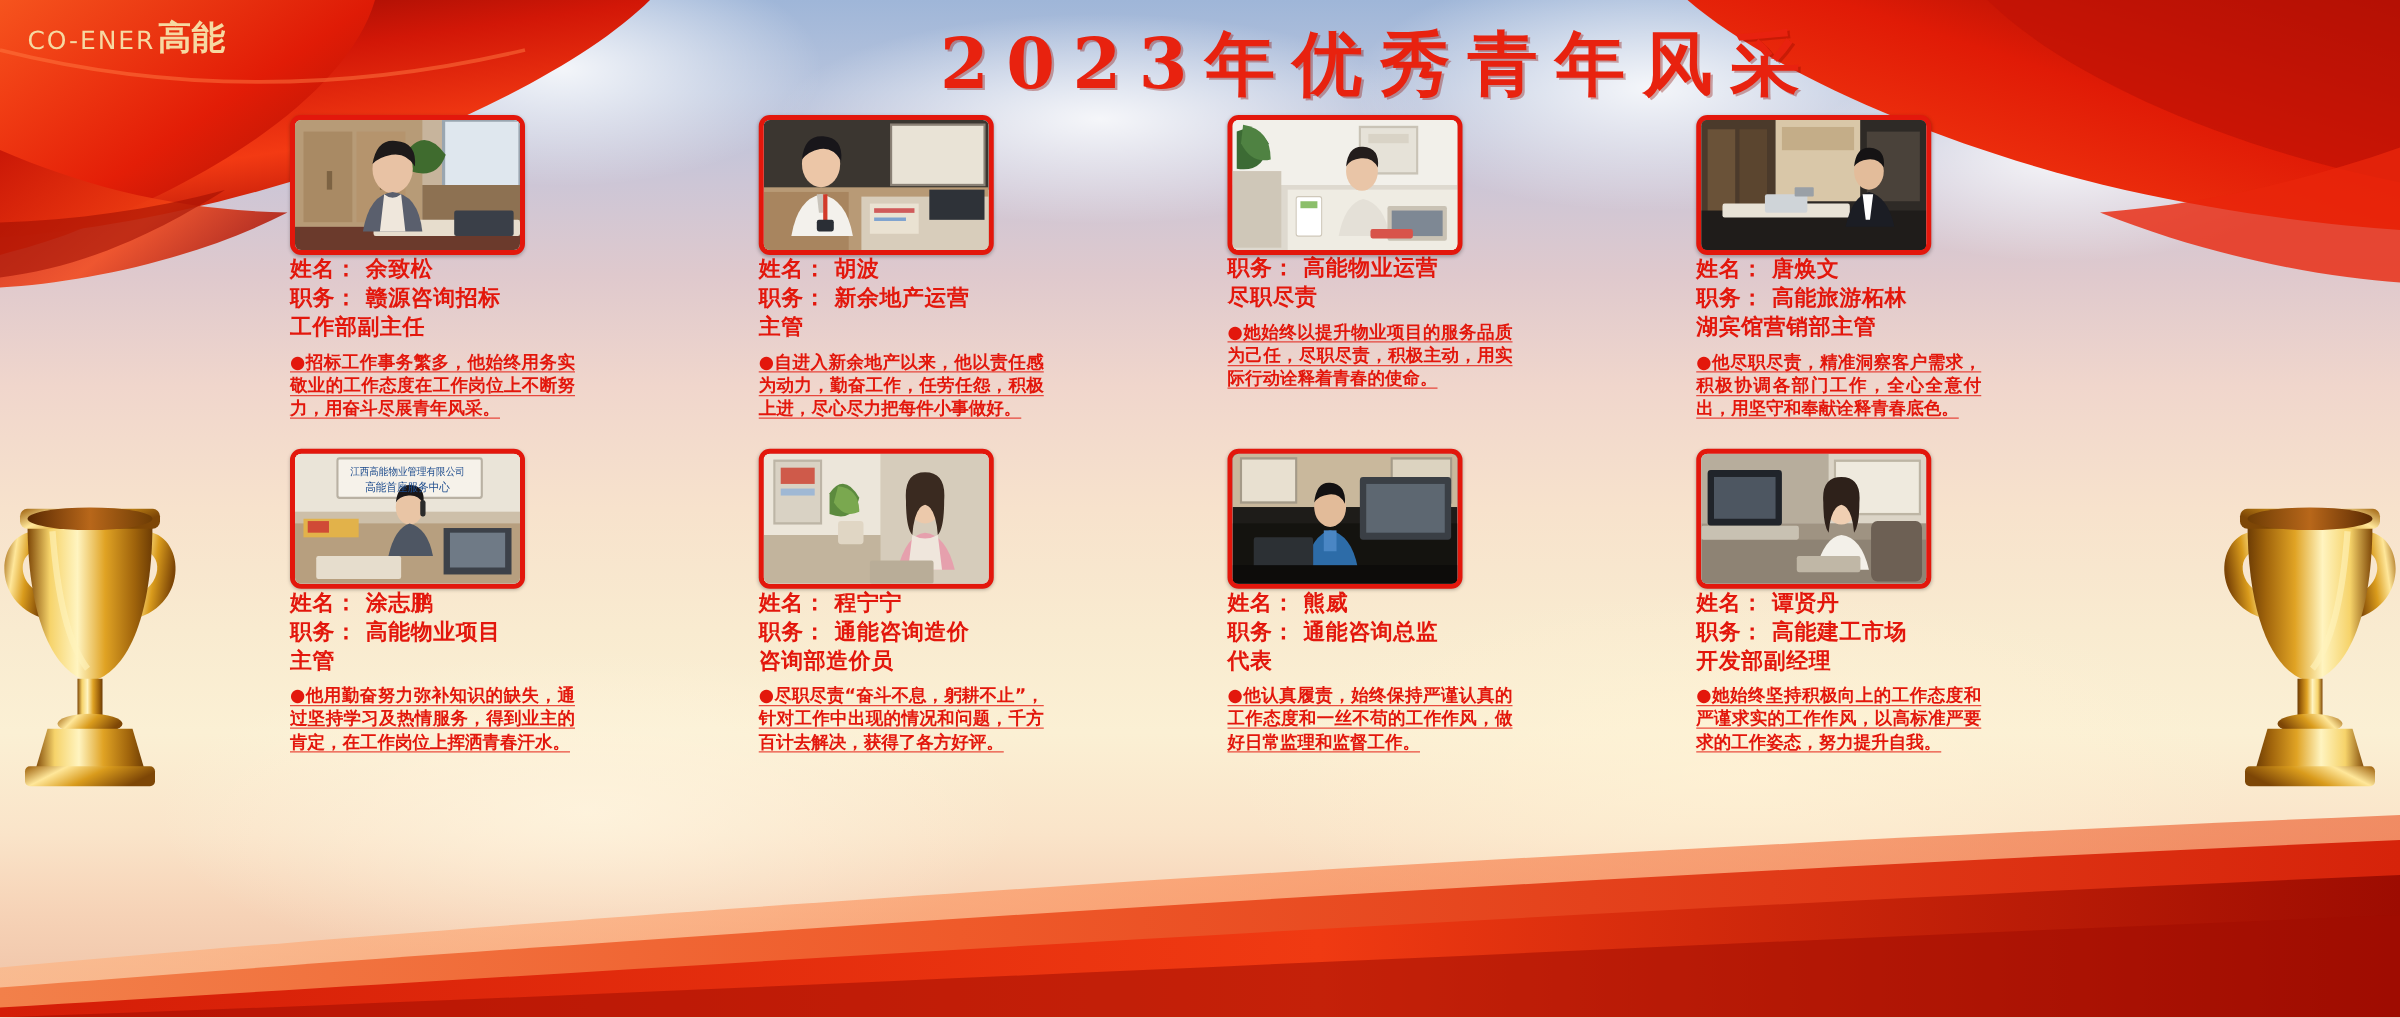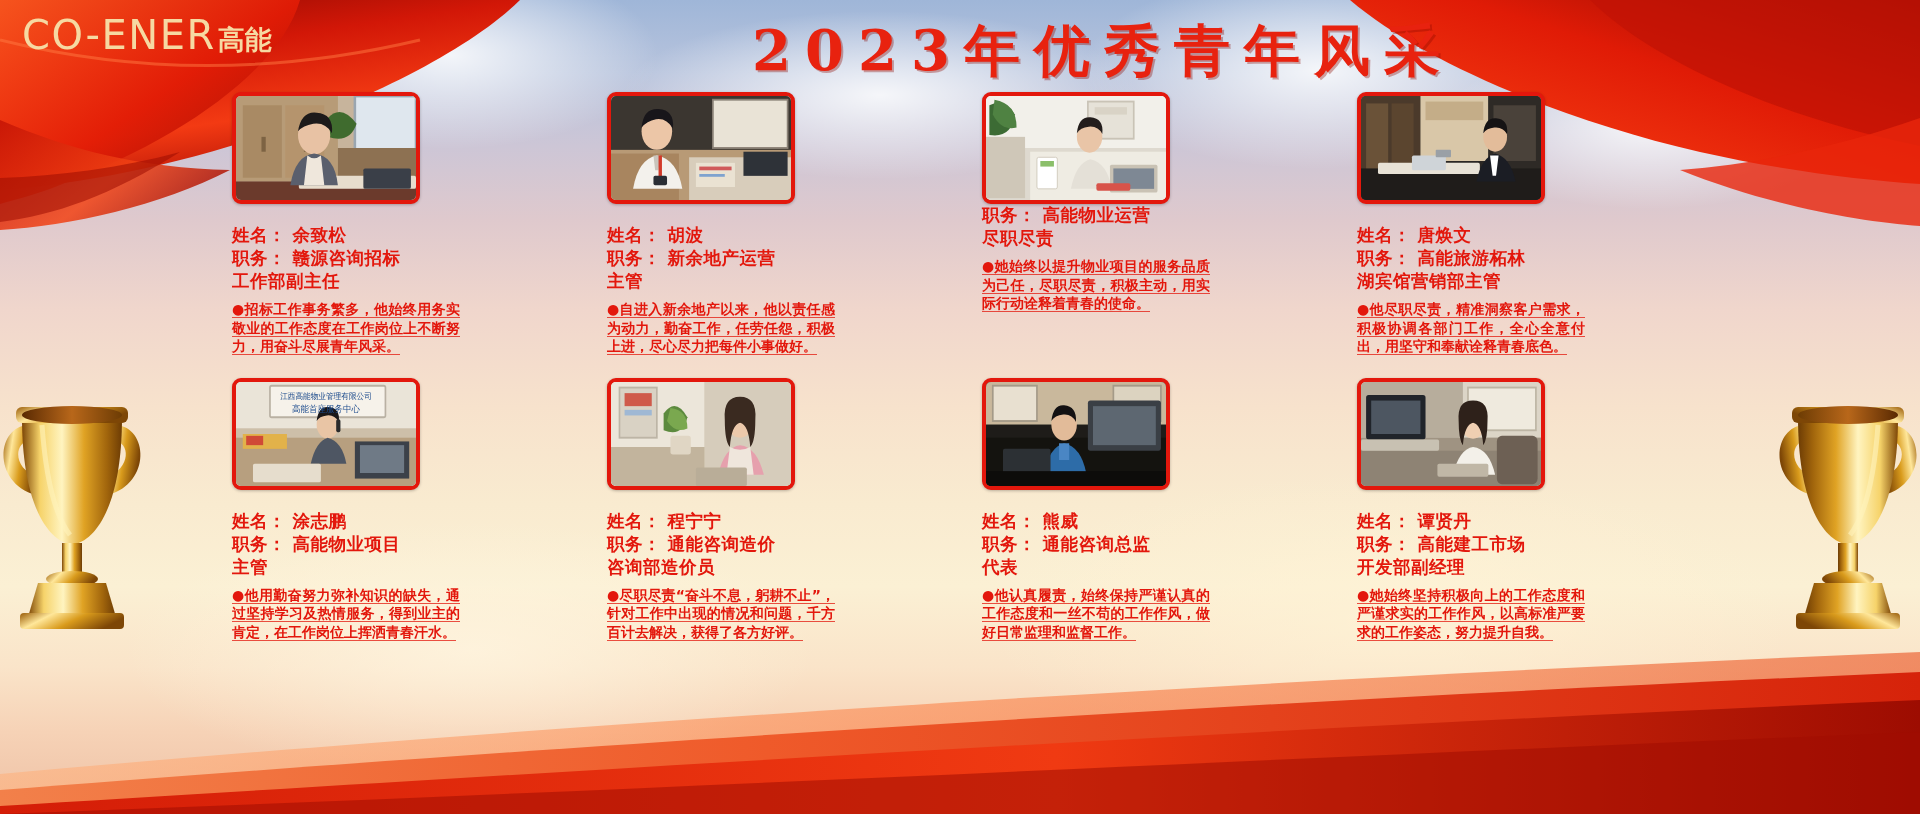--- a/index.html
+++ b/index.html
@@ -52,21 +52,21 @@
   .bottom-wave svg { display: block; }
 
   
   .logo {
     position: absolute; left: 22px; top: 12px;
     display: flex; align-items: baseline; gap: 2px;
     color: #f6d9a2;
     z-index: 40;
   }
   .logo .mark {
-    font-size: 40px; letter-spacing: 1.5px; font-weight: 400;
+    font-size: 20px; letter-spacing: 1.5px; font-weight: 400;
     font-family: "DejaVu Sans", sans-serif;
   }
   .logo .cn {
     font-size: 27px; font-weight: 700; letter-spacing: 0px;
     font-family: Liberation Serif, serif;
   }
 
   
   .title {
     position: absolute; left: 0; right: 0; top: 14px;
@@ -116,21 +116,21 @@
 
   .name-line, .role-line {
     color: #e3170c;
     font-weight: 700;
     font-size: 17.5px;
     line-height: 23px;
     letter-spacing: .5px;
     white-space: nowrap;
     font-family: "DejaVu Sans", sans-serif;
   }
-  .name-line { margin-top: 20px; }
+  .name-line { margin-top: 1px; }
   .desc {
     margin-top: 7px;
     color: #e3170c;
     font-size: 14px;
     line-height: 18.5px;
     font-weight: 600;
     text-decoration: underline;
     text-decoration-color: rgba(227,23,12,.75);
     text-underline-offset: 3px;
     width: 228px;

